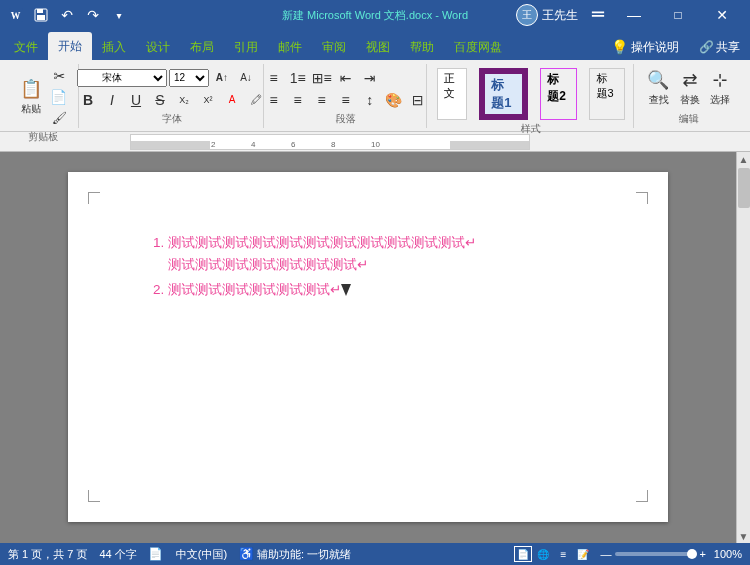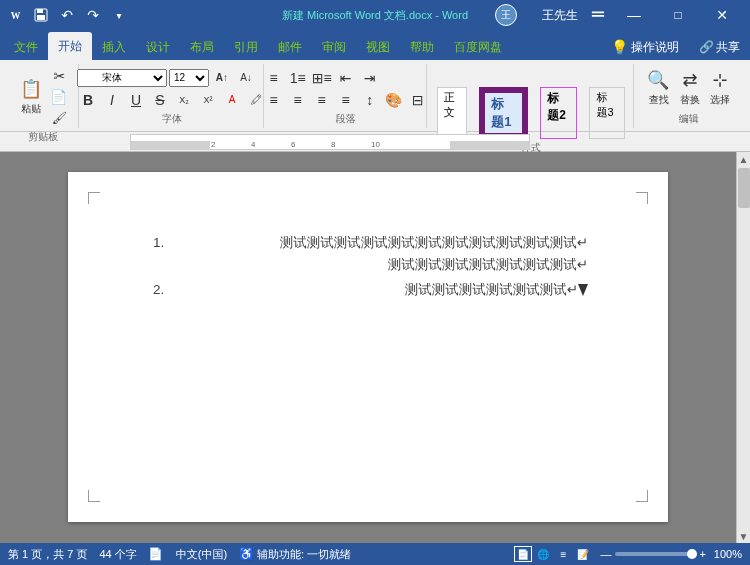--- a/index.html
+++ b/index.html
@@ -151,22 +151,21 @@
       padding: 20px 0;
     }
     #document {
       width: 600px;
       min-height: 350px;
       background: white;
       box-shadow: 0 1px 4px rgba(0,0,0,0.4);
       padding: 60px 80px;
       position: relative;
       font-size: 14px;
-      color: #404040;
-      text-align: right;
+      color: #ec4899;
     }
     
     .corner-tl, .corner-tr, .corner-bl, .corner-br {
       position: absolute;
       width: 12px; height: 12px;
     }
     .corner-tl { top: 20px; left: 20px; border-top: 1px solid #999; border-left: 1px solid #999; }
     .corner-tr { top: 20px; right: 20px; border-top: 1px solid #999; border-right: 1px solid #999; }
     .corner-bl { bottom: 20px; left: 20px; border-bottom: 1px solid #999; border-left: 1px solid #999; }
     .corner-br { bottom: 20px; right: 20px; border-bottom: 1px solid #999; border-right: 1px solid #999; }
@@ -246,21 +245,21 @@
     </div>
   </div>
   <div id="title-bar-center">
     <span>新建 Microsoft Word 文档.docx - Word</span>
   </div>
   <div id="title-bar-right">
     <div class="user-area">
       <div class="user-avatar">
         <span>王</span>
       </div>
-      <span style="font-size:12px;margin-left:21px;">王先生</span>
+      <span style="font-size:12px;">王先生</span>
     </div>
 
     <div class="title-icon" style="margin-right:4px;">
       <svg viewBox="0 0 16 16" width="14" height="14">
           <rect x="1" y="4" width="14" height="2" fill="white"></rect>
           <rect x="1" y="8" width="14" height="2" fill="white"></rect>
         </svg>
     </div>
     <div class="win-btn" style="font-size:14px;">—</div>
     <div class="win-btn" style="font-size:12px;">□</div>
@@ -351,21 +350,21 @@
           <div class="rb-btn-small">≡</div>
           <div class="rb-btn-small">↕</div>
           <div class="rb-btn-small">🎨</div>
           <div class="rb-btn-small">⊟</div>
         </div>
       </div>
       <div class="ribbon-group-label">段落</div>
     </div>
 
     <div class="ribbon-group" style="min-width:200px;">
-      <div style="display:flex;gap:12px;padding-top:2px;margin-top:19px;">
+      <div style="display:flex;gap:12px;padding-top:2px;">
         <div style="padding:2px 6px;border:1px solid #ccc;font-size:11px;cursor:pointer;background:white;">正文</div>
         <div style="padding:2px 6px;border:6px solid #701a75;font-size:13px;font-weight:bold;cursor:pointer;background:#dce9f9;color:#2b579a;">标题1</div>
         <div style="padding:2px 6px;border:1px solid #d946ef;font-size:12px;font-weight:bold;cursor:pointer;">标题2</div>
         <div style="padding:2px 6px;border:1px solid #ccc;font-size:11px;cursor:pointer;">标题3</div>
       </div>
       <div class="ribbon-group-label">样式</div>
     </div>
 
     <div class="ribbon-group">
       <div class="ribbon-group-buttons">

